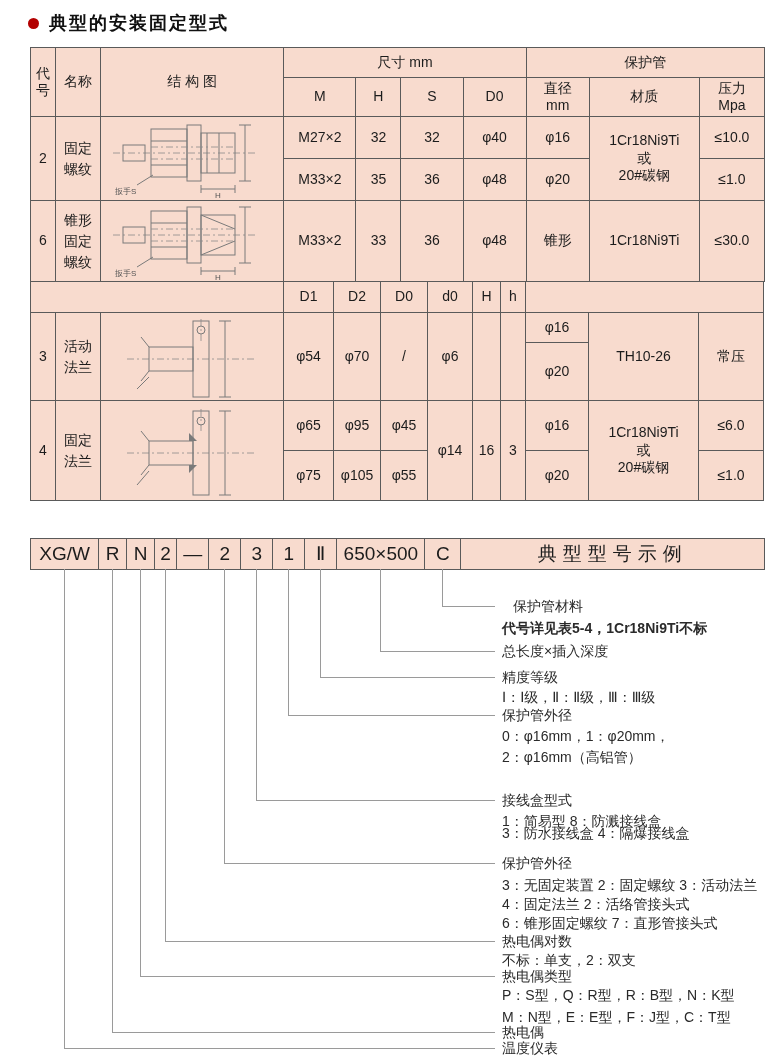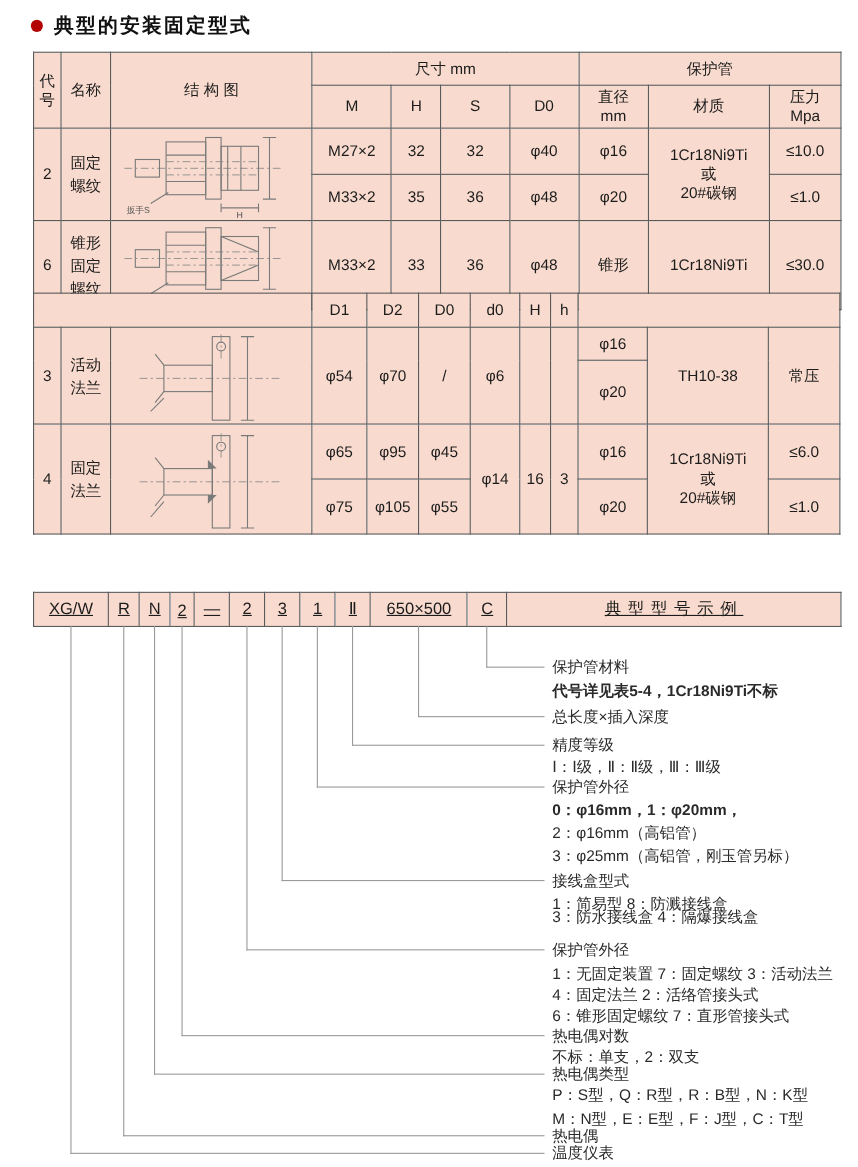--- a/index.html
+++ b/index.html
@@ -7,23 +7,23 @@
         font-family:"Liberation Sans",sans-serif;color:#1c1c1c;overflow:hidden;}
   .sec-title{position:absolute;left:28px;display:flex;align-items:center;gap:10px;
              font-size:18px;font-weight:bold;letter-spacing:2px;color:#111;}
   .bullet{width:11px;height:11px;border-radius:50%;background:#b30000;display:inline-block;}
   table{border-collapse:collapse;table-layout:fixed;position:absolute;left:30px;}
   td{border:1px solid #5a5a5a;background:#f8dbce;text-align:center;vertical-align:middle;
      font-size:14px;padding:0;line-height:1.25;overflow:hidden;}
   .pre{white-space:pre-line;}
   .nm{line-height:1.5;}
   #t1{top:47px;width:735px;}
-  #t2{top:266px;width:601px;}
+  #t2{top:281px;width:601px;}
   #mt{top:538px;width:735px;height:31px;}
-  #mt td{font-size:15px;text-decoration:underline;}
+  #mt td{font-size:19px;}
   .sub2{font-size:10px;vertical-align:bottom;padding-bottom:3px;}
   .example{letter-spacing:6px;font-size:15px;}
   svg{display:block;margin:0 auto;}
   .tech{stroke:#7a7a7a;fill:none;stroke-width:1;}
   .techd{stroke:#8a8a8a;fill:none;stroke-width:0.8;stroke-dasharray:7 3 2 3;}
   .techt{font-size:8px;fill:#555;stroke:none;}
   .lead{position:absolute;border-left:1px solid #9a9a9a;border-bottom:1px solid #9a9a9a;}
   .ann{position:absolute;left:502px;font-size:14px;color:#2a2a2a;white-space:nowrap;line-height:20px;}
 </style>
 </head>
@@ -199,21 +199,21 @@
           <line class="tech" x1="30" y1="74" x2="42" y2="62"></line>
         </svg>
       </td>
       <td rowspan="2">φ54</td>
       <td rowspan="2">φ70</td>
       <td rowspan="2">/</td>
       <td rowspan="2">φ6</td>
       <td rowspan="2"></td>
       <td rowspan="2"></td>
       <td>φ16</td>
-      <td rowspan="2">TH10-38</td>
+      <td rowspan="2">TH10-26</td>
       <td rowspan="2">常压</td>
     </tr>
     <tr style="height:58px">
       <td>φ20</td>
     </tr>
     <tr style="height:50px">
       <td rowspan="2">4</td>
       <td rowspan="2" class="pre nm">固定
 法兰</td>
       <td rowspan="2">
@@ -292,34 +292,33 @@
   <div class="lead" style="left:112px;top:569px;width:382px;height:463px;"></div>
   <div class="lead" style="left:140px;top:569px;width:354px;height:407px;"></div>
   <div class="lead" style="left:165px;top:569px;width:329px;height:372px;"></div>
   <div class="lead" style="left:224px;top:569px;width:270px;height:294px;"></div>
   <div class="lead" style="left:256px;top:569px;width:238px;height:231px;"></div>
   <div class="lead" style="left:288px;top:569px;width:206px;height:146px;"></div>
   <div class="lead" style="left:320px;top:569px;width:174px;height:108px;"></div>
   <div class="lead" style="left:380px;top:569px;width:114px;height:82px;"></div>
   <div class="lead" style="left:442px;top:569px;width:52px;height:37px;"></div>
 
-  <div class="ann" style="top:596px;">保护管材料</div>
+  <div class="ann" style="top:596px;margin-left:11px;">保护管材料</div>
   <div class="ann" style="top:618px;font-weight:bold;">代号详见表5-4，1Cr18Ni9Ti不标</div>
   <div class="ann" style="top:641px;">总长度×插入深度</div>
   <div class="ann" style="top:667px;">精度等级</div>
   <div class="ann" style="top:687px;">Ⅰ：Ⅰ级，Ⅱ：Ⅱ级，Ⅲ：Ⅲ级</div>
   <div class="ann" style="top:705px;">保护管外径</div>
-  <div class="ann" style="top:726px;font-weight:bold;">0：φ16mm，1：φ20mm，</div>
+  <div class="ann" style="top:726px;">0：φ16mm，1：φ20mm，</div>
   <div class="ann" style="top:747px;">2：φ16mm（高铝管）</div>
-  <div class="ann" style="top:768px;">3：φ25mm（高铝管，刚玉管另标）</div>
   <div class="ann" style="top:790px;">接线盒型式</div>
   <div class="ann" style="top:811px;">1：简易型  8：防溅接线盒</div>
   <div class="ann" style="top:823px;">3：防水接线盒  4：隔爆接线盒</div>
   <div class="ann" style="top:853px;">保护管外径</div>
-  <div class="ann" style="top:875px;">1：无固定装置 7：固定螺纹  3：活动法兰</div>
+  <div class="ann" style="top:875px;">3：无固定装置 2：固定螺纹  3：活动法兰</div>
   <div class="ann" style="top:894px;">4：固定法兰    2：活络管接头式</div>
   <div class="ann" style="top:913px;">6：锥形固定螺纹  7：直形管接头式</div>
   <div class="ann" style="top:931px;">热电偶对数</div>
   <div class="ann" style="top:950px;">不标：单支，2：双支</div>
   <div class="ann" style="top:966px;">热电偶类型</div>
   <div class="ann" style="top:985px;">P：S型，Q：R型，R：B型，N：K型</div>
   <div class="ann" style="top:1007px;">M：N型，E：E型，F：J型，C：T型</div>
   <div class="ann" style="top:1022px;">热电偶</div>
   <div class="ann" style="top:1038px;">温度仪表</div>
 

